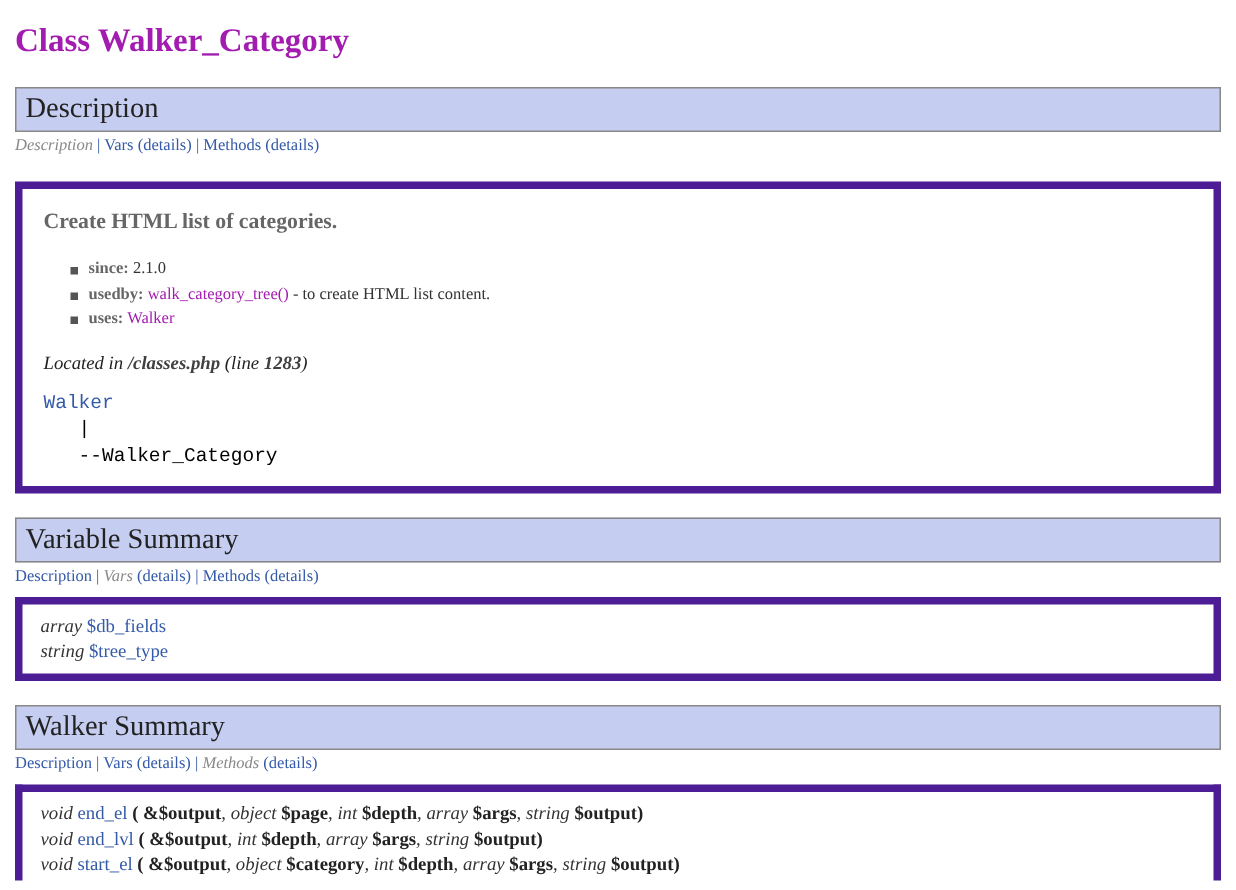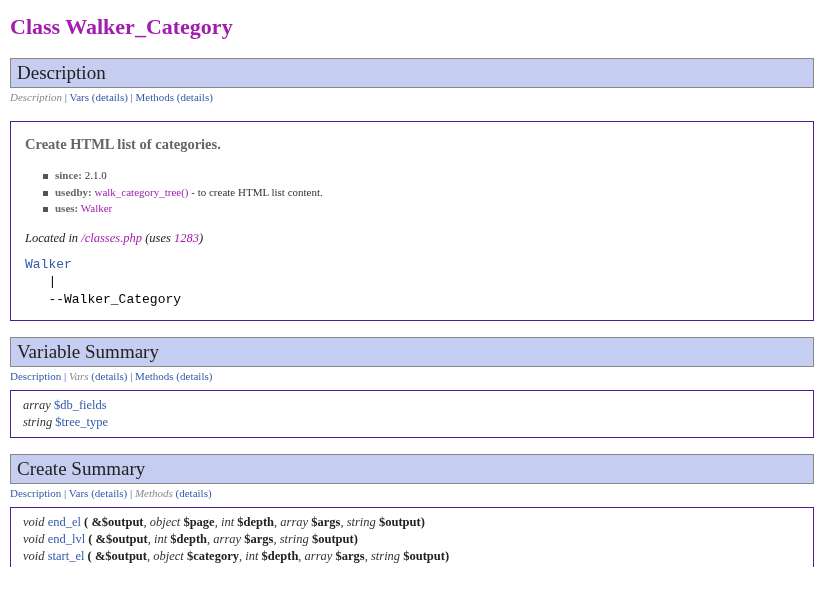--- a/index.html
+++ b/index.html
@@ -28,21 +28,21 @@
   .nav-links {
     text-align: left;
     font-size: 11px;
     margin: 3px 0 8px 0;
     color: #345aa8;
   }
   .nav-links a { color: #345aa8; text-decoration: none; }
   .nav-links .disabled { color: #888; font-style: italic; }
   .nav-links .sep { color: #345aa8; }
   .content-box {
-    border: 1px solid #4c1d95;
+    border: 5px solid #4c1d95;
     padding: 14px 14px 10px 14px;
     margin-top: 18px;
   }
   .content-box.tight {
     padding: 6px 12px;
     margin-top: 6px;
   }
   .lead {
     font-weight: bold;
     color: #666;
@@ -70,21 +70,21 @@
     background: #555;
   }
   ul.meta li .label { color: #666; font-weight: bold; }
   ul.meta li a { color: #a21caf; text-decoration: none; }
   .located {
     font-style: italic;
     font-size: 12.5px;
     color: #222;
     margin: 0 0 10px 0;
   }
-  .located a { color: #a21caf; font-weight: normal; text-decoration: none; }
+  .located a { color: #404040; font-weight: bold; text-decoration: none; }
   .tree {
     font-family: "Courier New", monospace;
     font-size: 13px;
     line-height: 1.35;
     color: #000;
     white-space: pre;
     margin: 4px 0 2px 0;
   }
   .tree a { color: #345aa8; text-decoration: none; }
   .var-line, .method-line {
@@ -122,21 +122,21 @@
   </div>
 
   <div class="content-box">
     <div class="lead">Create HTML list of categories.</div>
     <ul class="meta" id="meta-list">
         <li><span class="label">since:</span> <span> 2.1.0</span></li>
         <li><span class="label">usedby:</span> <a href="#">walk_category_tree()</a><span> - to create HTML list content.</span></li>
         <li><span class="label">uses:</span> <a href="#">Walker</a></li>
       </ul>
     <div class="located">
-      <span>Located in </span><a href="#">/classes.php</a><span> (uses </span><a href="#">1283</a><span>)</span>
+      <span>Located in </span><a href="#">/classes.php</a><span> (line </span><a href="#">1283</a><span>)</span>
     </div>
     <div class="tree"><a href="#">Walker</a>
    |
    --<span>Walker_Category</span></div>
   </div>
 </div>
 
 <div class="section">
   <div class="section-header">Variable Summary</div>
   <div class="nav-links">
@@ -148,21 +148,21 @@
     <a href="#">Methods</a>
     (<a href="#">details</a>)
   </div>
   <div class="content-box tight" id="vars-box">
       <div class="var-line"><span class="type">array </span><a href="#">$db_fields</a></div>
       <div class="var-line"><span class="type">string </span><a href="#">$tree_type</a></div>
     </div>
 </div>
 
 <div class="section">
-  <div class="section-header">Create Summary</div>
+  <div class="section-header">Walker Summary</div>
   <div class="nav-links">
     <a href="#">Description</a>
     <span class="sep"> | </span>
     <a href="#">Vars</a>
     (<a href="#">details</a>)
     <span class="sep"> | </span>
     <span class="disabled">Methods</span>
     (<a href="#">details</a>)
   </div>
   <div class="content-box tight" style="border-bottom:none;padding-bottom:2px;" id="methods-box">

